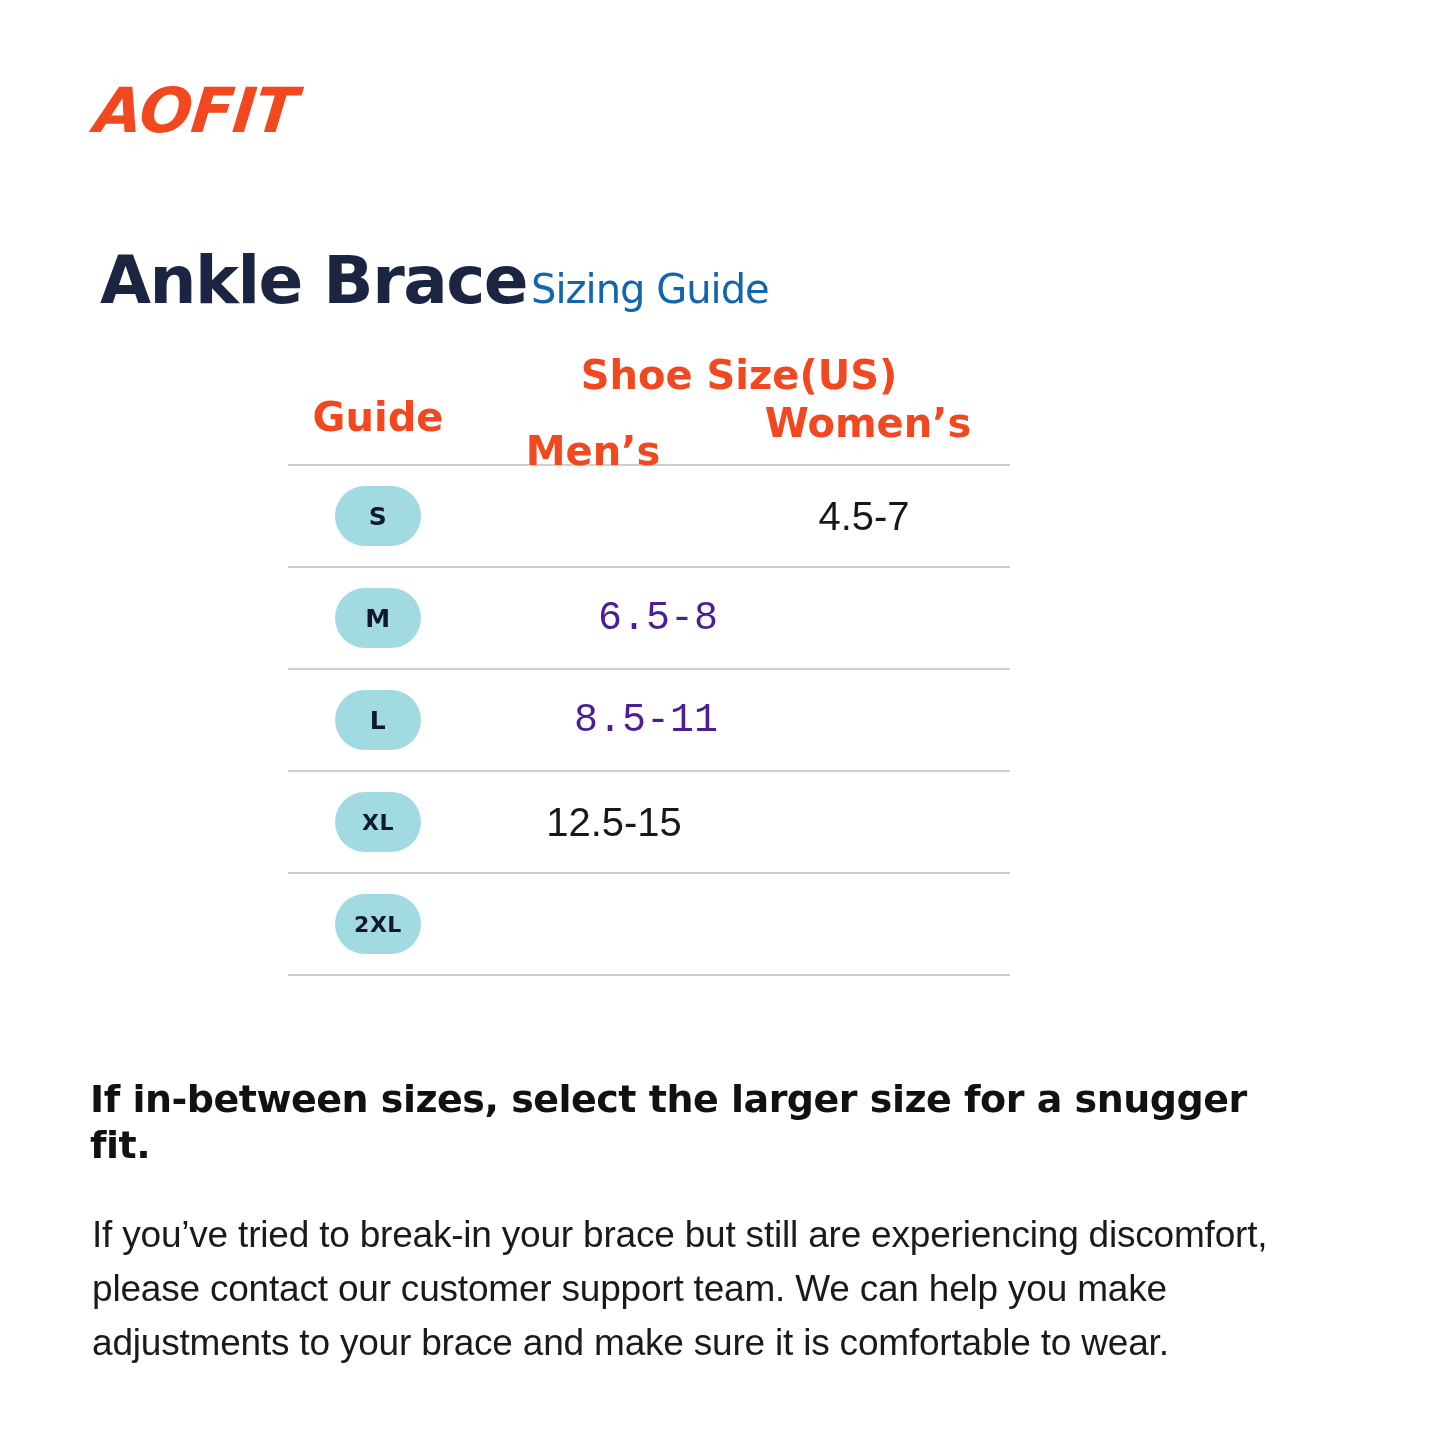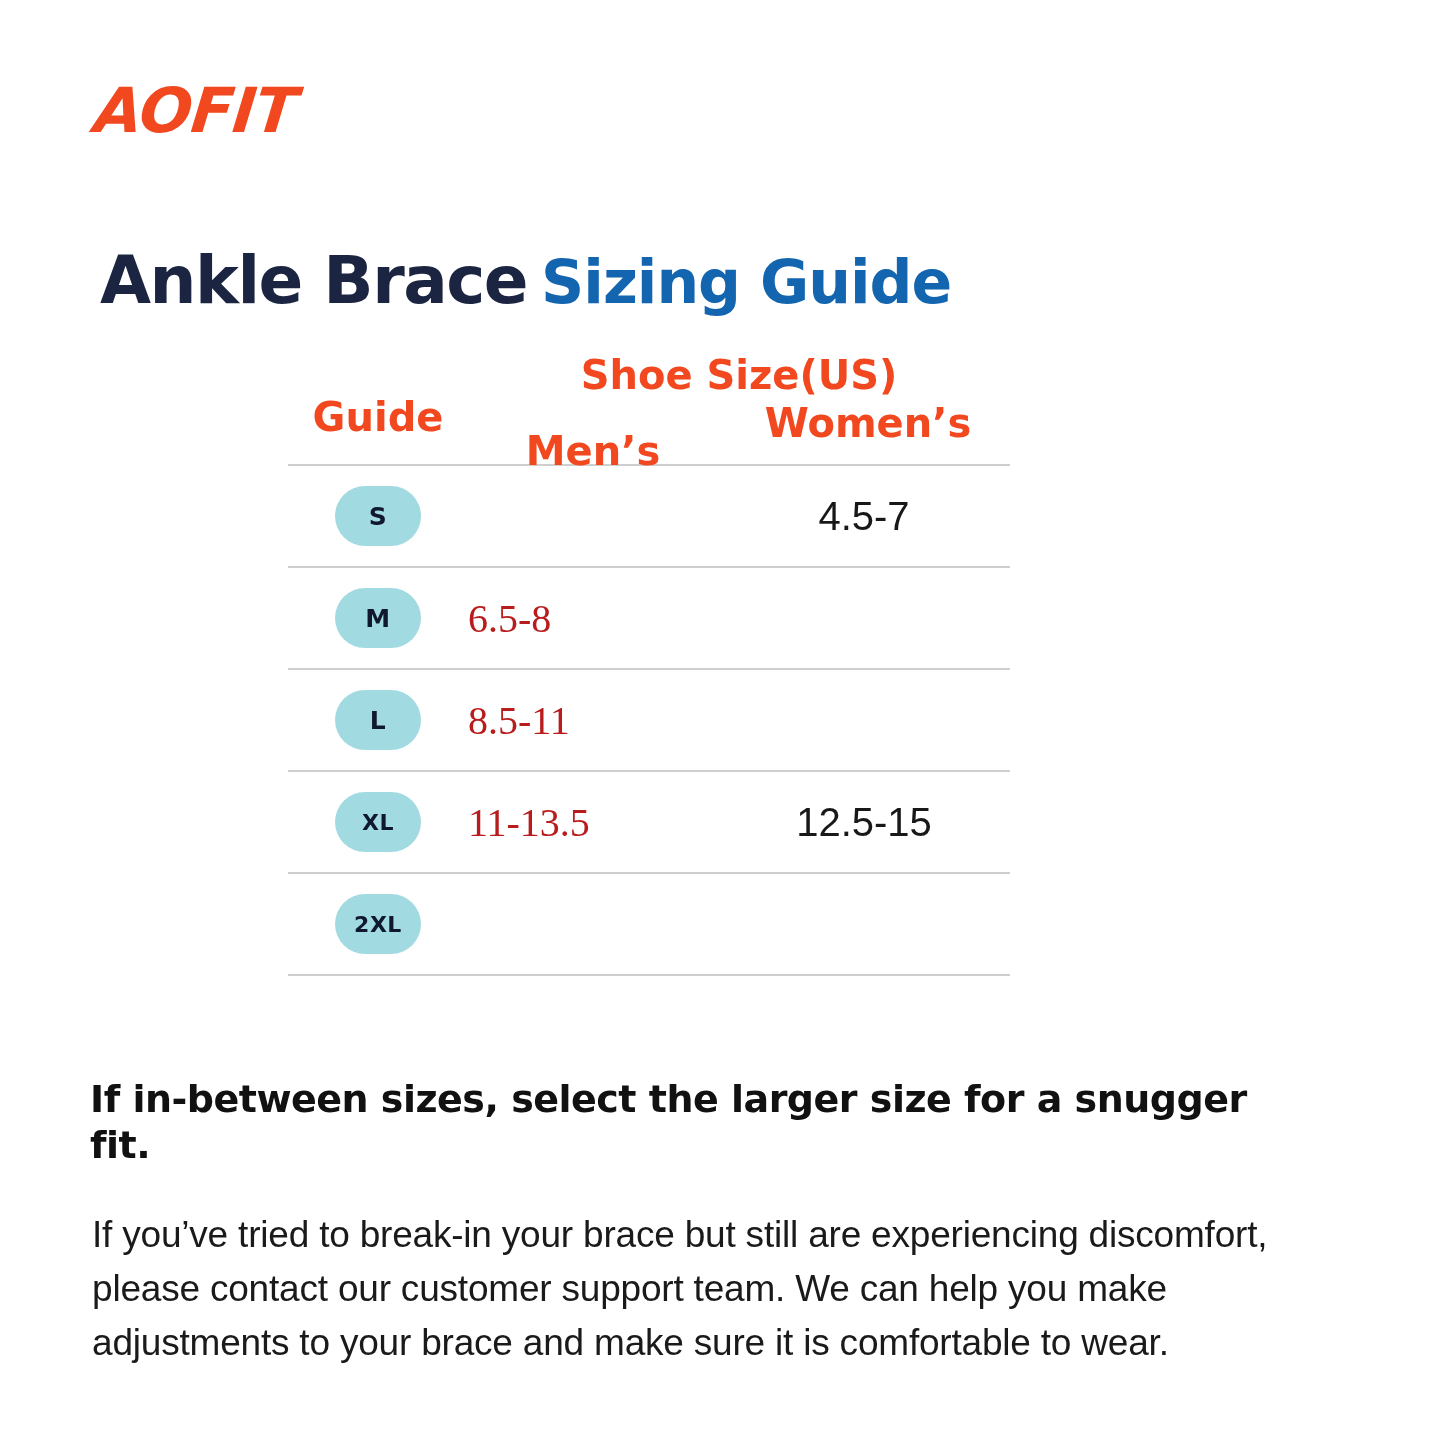--- a/index.html
+++ b/index.html
@@ -52,25 +52,25 @@
   }
   .title-main {
     font-family: "DejaVu Sans", sans-serif;
     font-size: 66px;
     font-weight: 700;
     color: #1b2542;
     letter-spacing: -1.5px;
   }
   .title-sub {
     font-family: "DejaVu Sans", sans-serif;
-    font-size: 60px;
-    font-weight: 700;
+    font-size: 40px;
+    font-weight: 400;
     color: #1265ae;
     letter-spacing: -1px;
-    margin-left: 14px;
+    margin-left: 4px;
   }
 
   
   .table-wrap {
     position: absolute;
     left: 288px;
     top: 352px;
     width: 722px;
   }
 
@@ -153,25 +153,25 @@
     font-family: "DejaVu Sans", sans-serif;
     font-weight: 700;
     font-size: 25px;
     color: #10182e;
     letter-spacing: 0.5px;
   }
   .badge.sm { font-size: 22px; }
 
   .cell-men {
     flex: 0 0 250px;
-    text-align: left;
-    font-family: Liberation Serif, serif;
-    font-size: 40px;
-    font-weight: 400;
-    color: #b91c1c;
+    text-align: right;
+    font-family: Liberation Mono, monospace;
+    font-size: 40px;
+    font-weight: 400;
+    color: #4c1d95;
   }
   .cell-women {
     flex: 0 0 292px;
     text-align: center;
     font-family: "Liberation Sans", sans-serif;
     font-size: 40px;
     font-weight: 400;
     color: #181818;
   }
 
@@ -251,21 +251,20 @@
       </div>
       <div class="cell-men">8.5-11</div>
     </div>
 
     <div class="divider"></div>
 
     <div class="trow">
       <div class="cell-size">
         <div class="badge sm">XL</div>
       </div>
-      <div class="cell-men">11-13.5</div>
       <div class="cell-women">12.5-15</div>
     </div>
 
     <div class="divider"></div>
 
     <div class="trow">
       <div class="cell-size">
         <div class="badge sm">2XL</div>
       </div>
       <div class="cell-men"></div>

